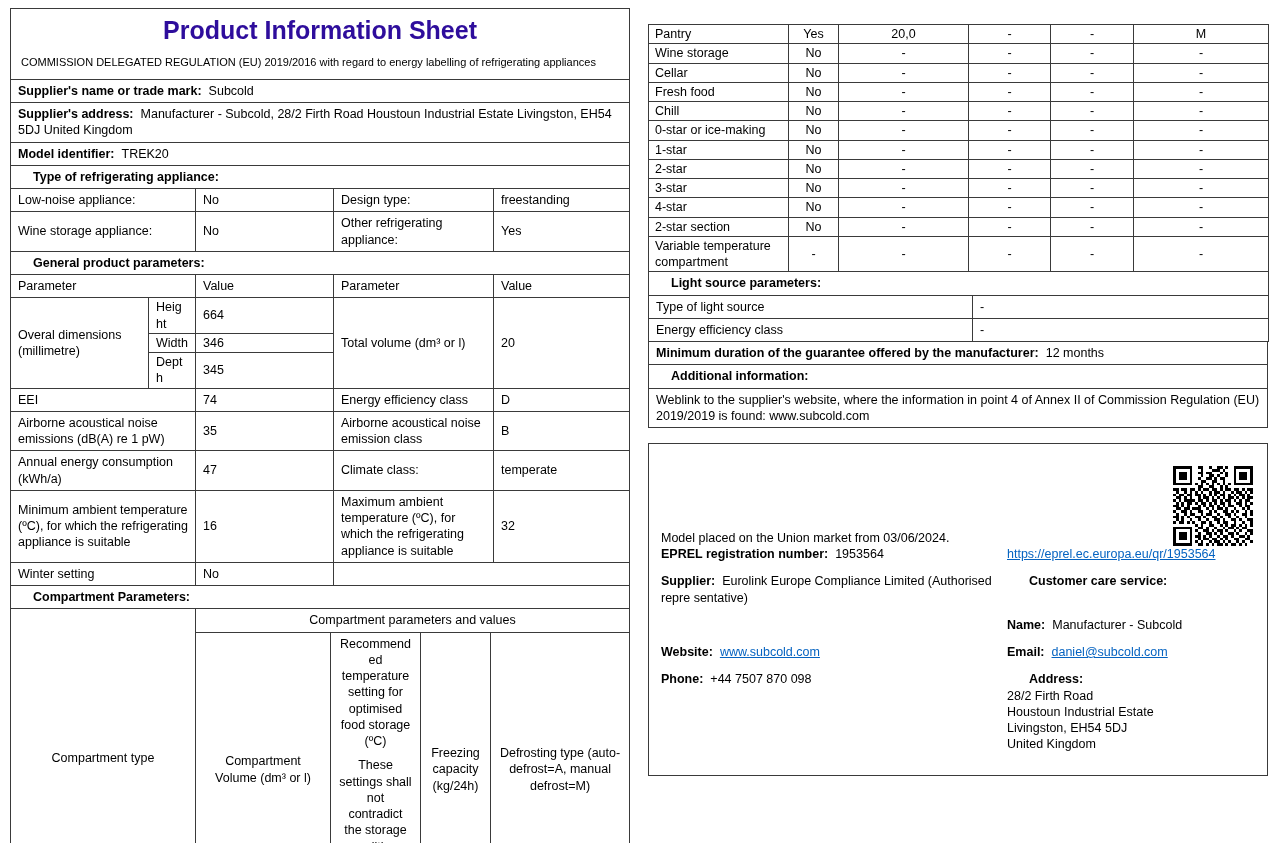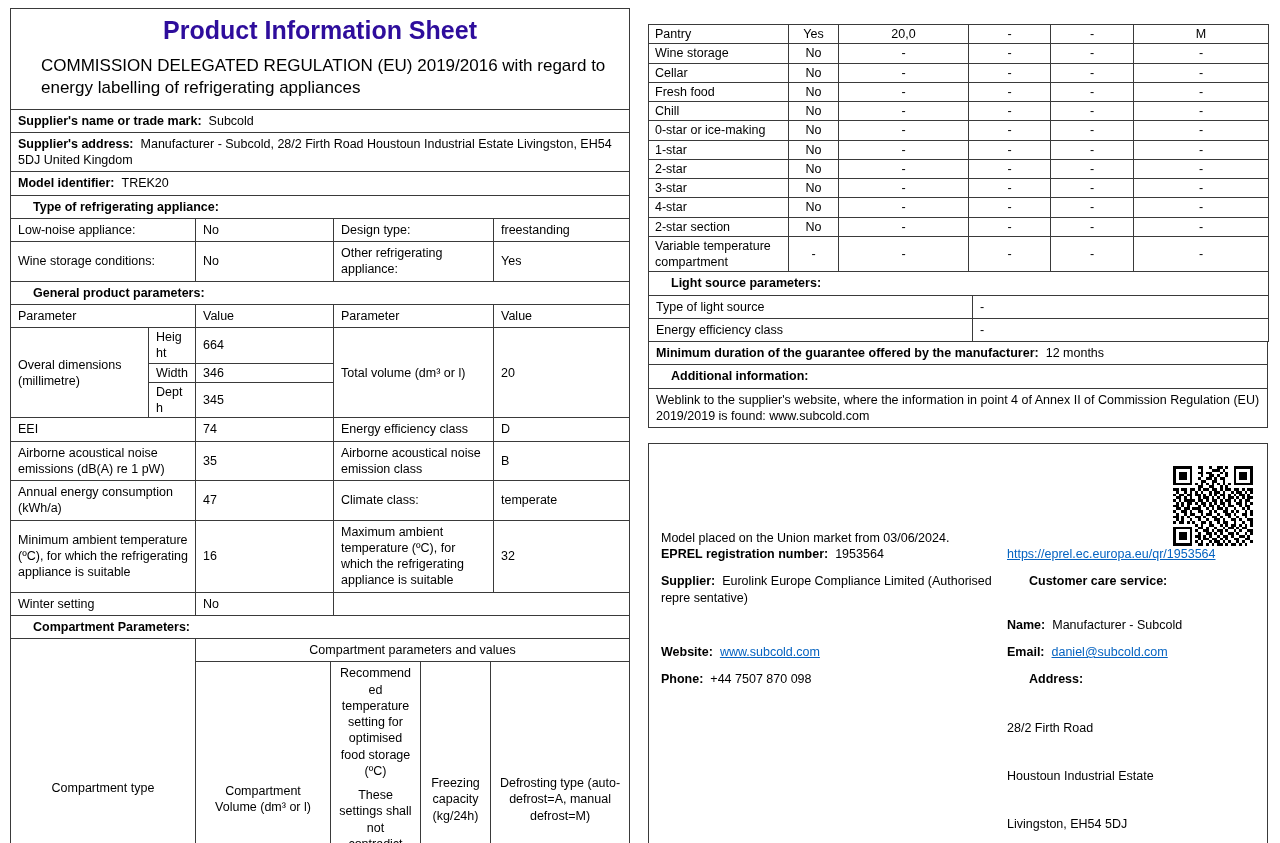--- a/index.html
+++ b/index.html
@@ -21,33 +21,33 @@
   .slim { padding:1px 7px; }
   .rt td { padding:1px 6px; }
   .tall { height:258px; vertical-align:middle; }
   .hdr-span { height:20px; }
 
   .title-cell { padding:6px 10px 10px 10px; }
   h1 {
     margin:2px 0 10px 0; font-size:25px; line-height:1.1;
     color:#2E0D9C; font-weight:bold;text-align:center;
   }
-  .reg { font-size:17px;margin-left:20px; }
+  .reg { font-size:11px; }
 
   a.lnk, .lnk { color:#0563C1; text-decoration:underline; cursor:pointer; }
 
   .market-box {
     margin-top:15px; border:1px solid #3a3a3a;
     padding:10px 12px 12px 12px; min-height:322px;
   }
   .mkt-top { display:flex; justify-content:space-between; align-items:flex-end; min-height:92px; }
   .mkt-top .placed { padding-top:4px; }
   .qr { width:80px; height:80px; flex:0 0 80px; margin-right:2px; }
   .mkt-grid { display:grid; grid-template-columns:1fr 248px; column-gap:14px; row-gap:11px; }
-  .addr-line { line-height:1.28;margin-top:32px; }
+  .addr-line { line-height:1.28; }
 </style>
 </head>
 <body>
 
 <div class="col-left">
 
   <table>
     <colgroup>
         <col style="width:138px">
         <col style="width:47px">
@@ -80,21 +80,21 @@
     <tr>
       <td colspan="5" class="sect">Type of refrigerating appliance:</td>
     </tr>
     <tr>
       <td colspan="2">Low-noise appliance:</td>
       <td>No</td>
       <td>Design type:</td>
       <td>freestanding</td>
     </tr>
     <tr>
-      <td colspan="2">Wine storage conditions:</td>
+      <td colspan="2">Wine storage appliance:</td>
       <td>No</td>
       <td>Other refrigerating appliance:</td>
       <td>Yes</td>
     </tr>
     <tr>
       <td colspan="5" class="sect">General product parameters:</td>
     </tr>
     <tr>
       <td colspan="2">Parameter</td>
       <td>Value</td>

